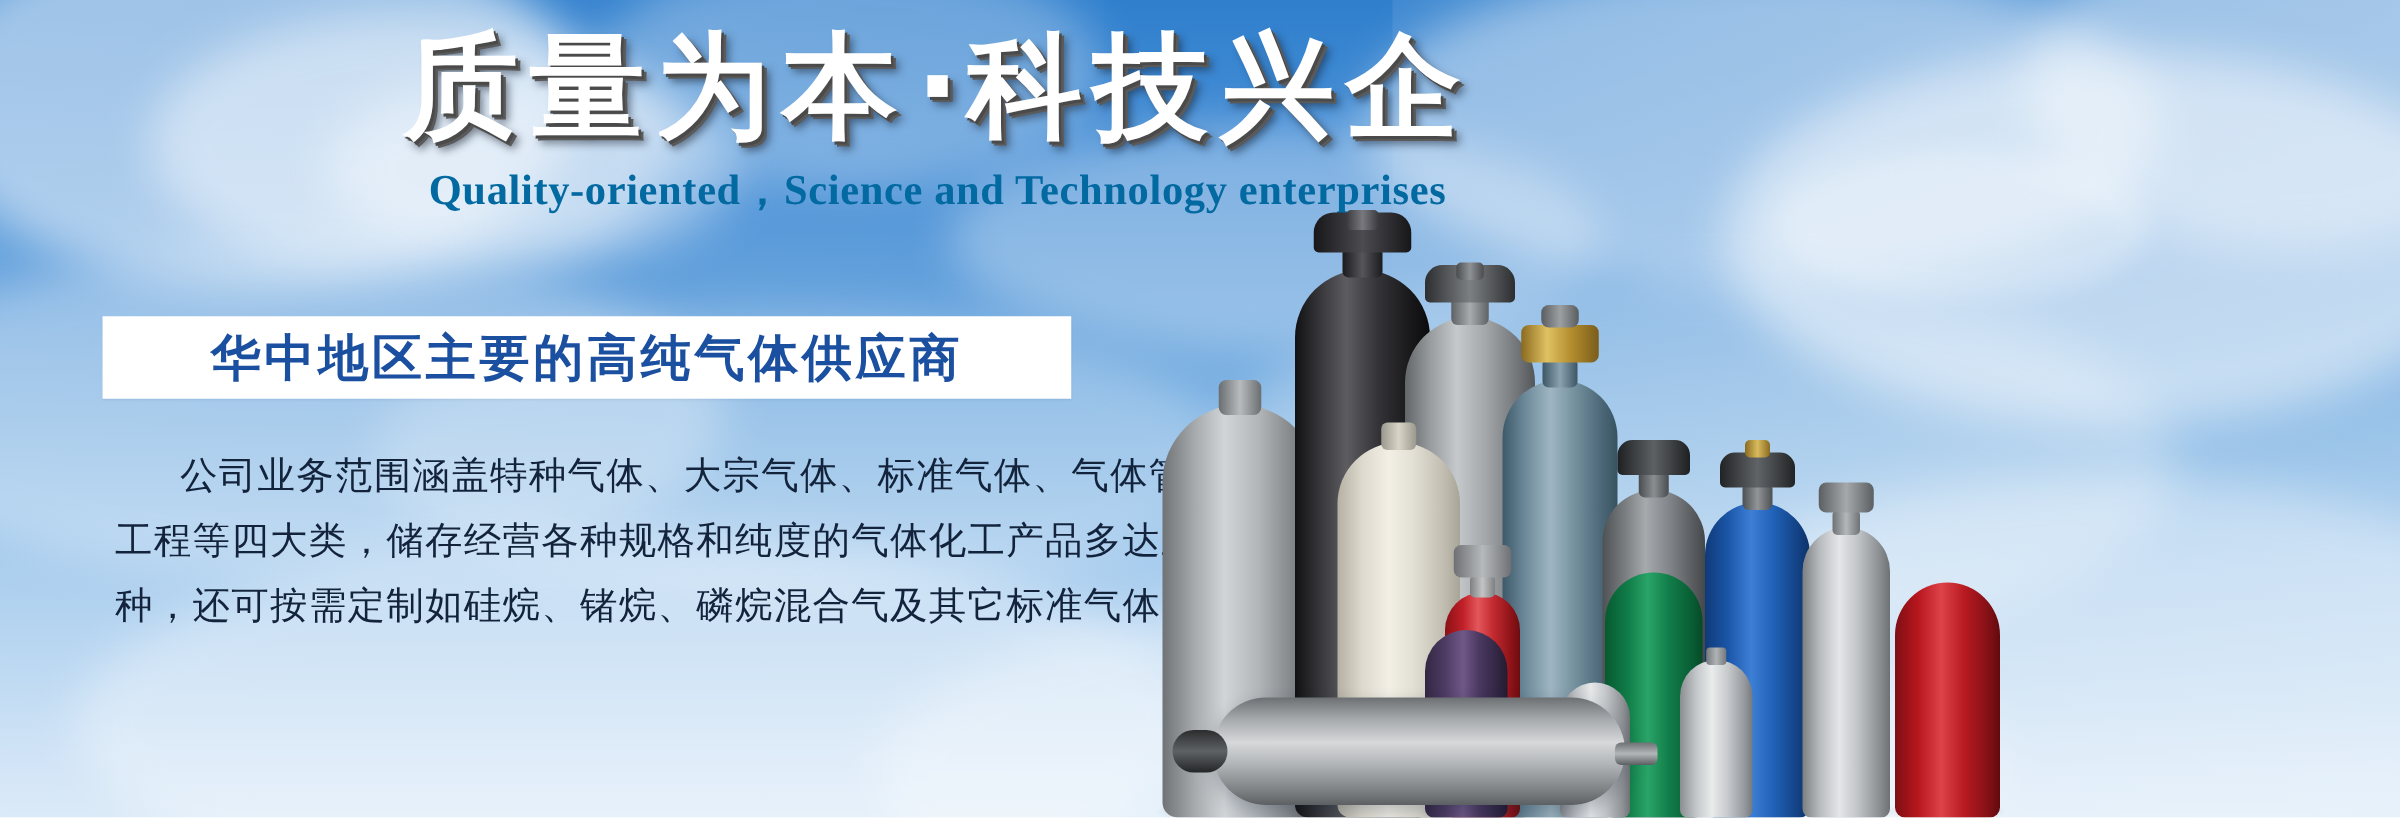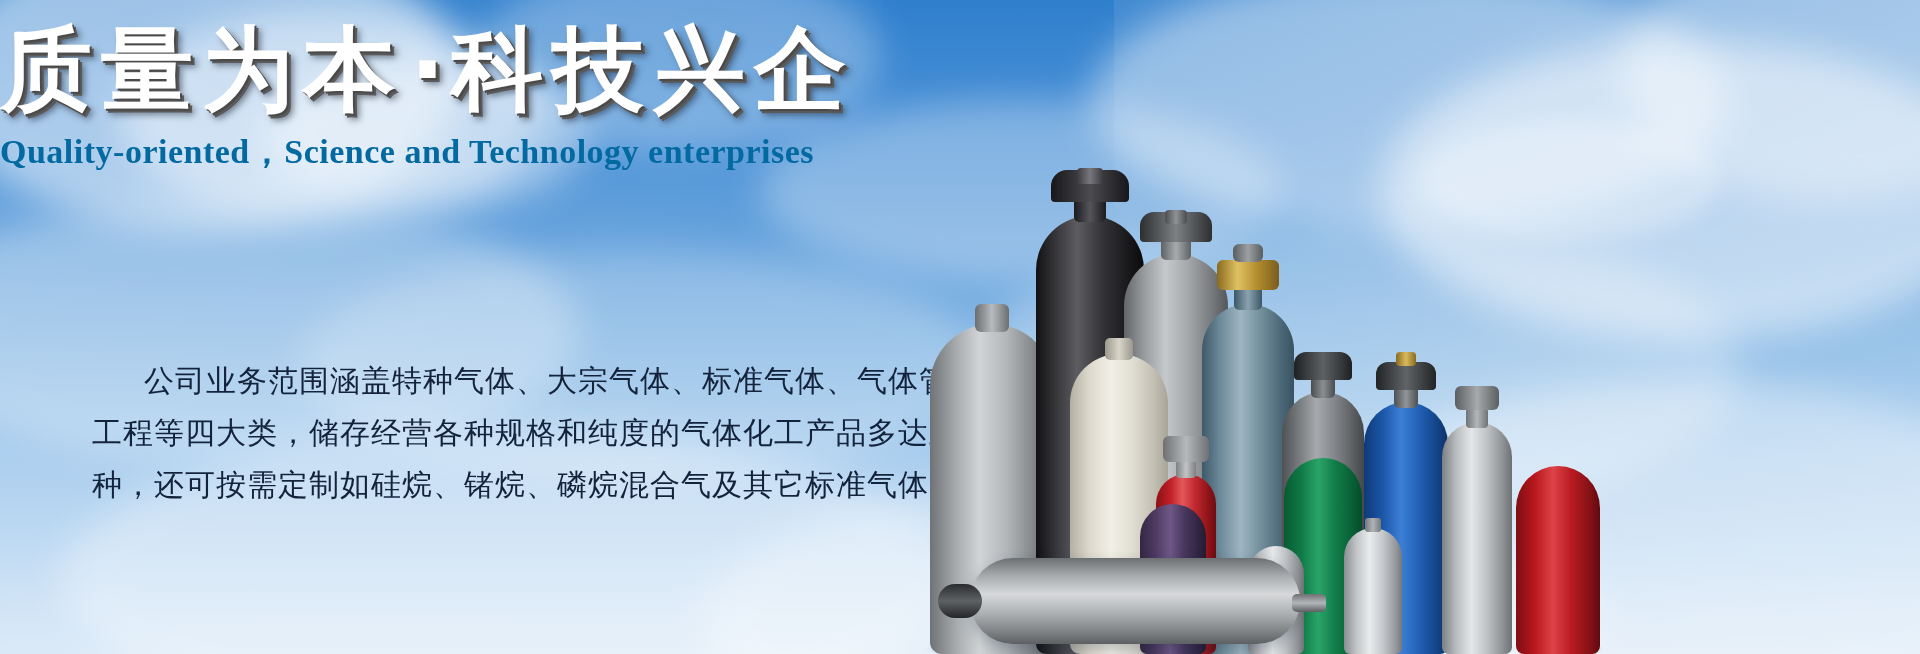--- a/index.html
+++ b/index.html
@@ -49,20 +49,21 @@
   .c10{ left:300px;  top:250px;  width:680px; height:230px; opacity:.22; }
   .c11{ left:980px;  top:220px;  width:760px; height:300px; opacity:.28; }
   .c12{ left:60px;   top:430px;  width:900px; height:300px; opacity:.34; }
   .c13{ left:700px;  top:470px;  width:900px; height:300px; opacity:.30; }
   .c14{ left:1300px; top:380px;  width:760px; height:330px; opacity:.34; }
   .c15{ left:1420px; top:120px;  width:300px; height:120px; opacity:.30; filter:blur(10px); }
 
   
   .headline-block {
     position:absolute; left:0; top:18px; width:1500px;
+    text-align:center;
   }
   .headline {
     font-family:"DejaVu Sans", sans-serif;
     font-size:92px;
     line-height:1.14;
     font-weight:700;
     color:#ffffff;
     letter-spacing:9px;
     text-shadow:
       2px 2px 0 #4a4a4a,
@@ -150,20 +151,23 @@
   <div class="cloud c12"></div>
   <div class="cloud c13"></div>
   <div class="cloud c14"></div>
   <div class="cloud c15"></div>
 
   <div class="headline-block">
     <div class="headline"><span>质量为本</span><span class="dot-sep">·</span><span>科技兴企</span></div>
     <div class="subhead">Quality-oriented，Science and Technology enterprises</div>
   </div>
 
+  <div class="slogan-box">
+    <span class="slogan-text">华中地区主要的高纯气体供应商</span>
+  </div>
 
   <div class="body-para">
     <div class="body-line indent">公司业务范围涵盖特种气体、大宗气体、标准气体、气体管道</div>
     <div class="body-line">工程等四大类，储存经营各种规格和纯度的气体化工产品多达上百</div>
     <div class="body-line">种，还可按需定制如硅烷、锗烷、磷烷混合气及其它标准气体。</div>
   </div>
 
   <div class="cylinders">
 
     <div class="cyl" style="left:0px; width:124px; height:350px;">

